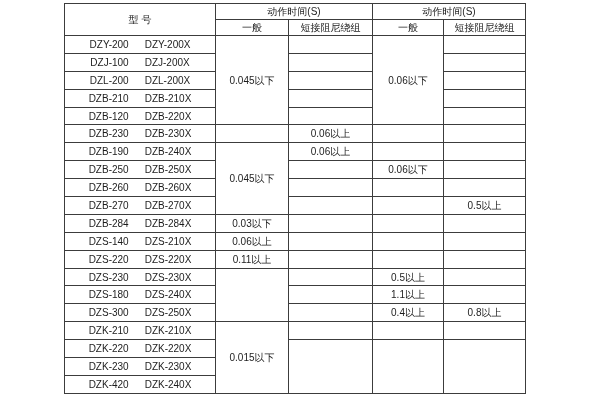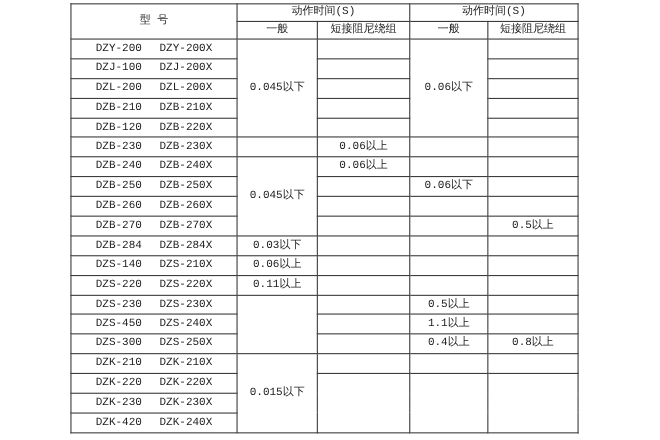--- a/index.html
+++ b/index.html
@@ -1,20 +1,20 @@
 <!DOCTYPE html>
 <html><head>
 <meta charset="utf-8">
 <style>
   html,body{margin:0;padding:0;background:#ffffff;}
   .sheet{
     position:relative;
     width:600px;height:400px;
     background:#ffffff;
-    font-family:Liberation Mono, monospace;
+    font-family:Liberation Sans, sans-serif;
     color:#1c1c1c;
     overflow:hidden;
   }
   table.spec{
     position:absolute;left:64px;top:3px;
     border-collapse:collapse;
     table-layout:fixed;
     width:461px;
   }
   table.spec td,table.spec th{
@@ -123,21 +123,21 @@
           </td>
         <td></td>
         <td>0.06以上</td>
         <td></td>
         <td></td>
       </tr>
 
       <tr class="drow">
         <td class="m">
             <span class="pair">
-              <span>DZB-240</span>
+              <span>DZB-190</span>
               <span>DZB-240X</span>
             </span>
           </td>
         <td rowspan="4">0.045以下</td>
         <td>0.06以上</td>
         <td></td>
         <td></td>
       </tr>
       <tr class="drow">
         <td class="m">
@@ -218,21 +218,21 @@
             </span>
           </td>
         <td rowspan="3"></td>
         <td></td>
         <td>0.5以上</td>
         <td></td>
       </tr>
       <tr class="drow">
         <td class="m">
             <span class="pair">
-              <span>DZS-450</span>
+              <span>DZS-180</span>
               <span>DZS-240X</span>
             </span>
           </td>
         <td></td>
         <td>1.1以上</td>
         <td></td>
       </tr>
       <tr class="drow">
         <td class="m">
             <span class="pair">

